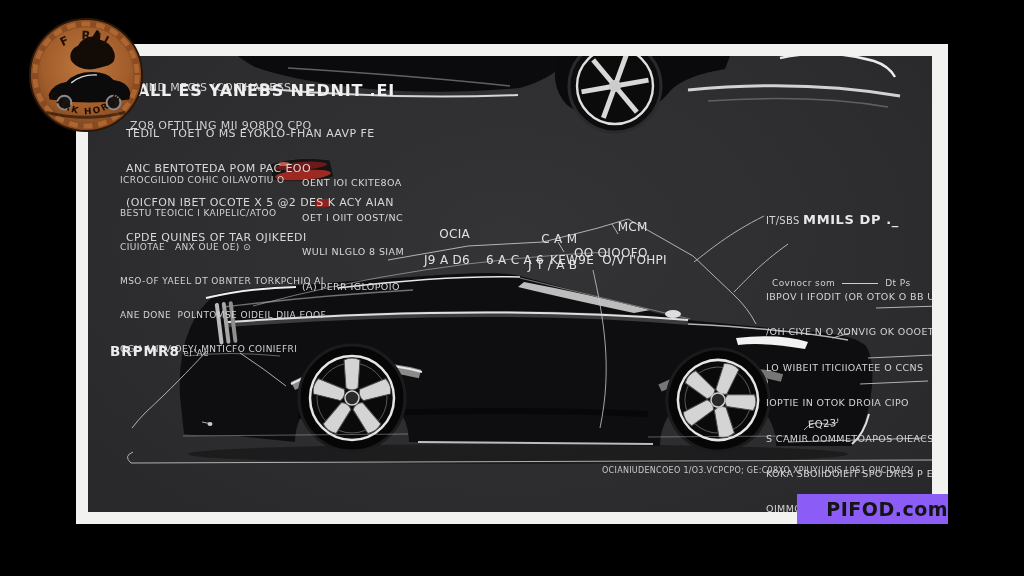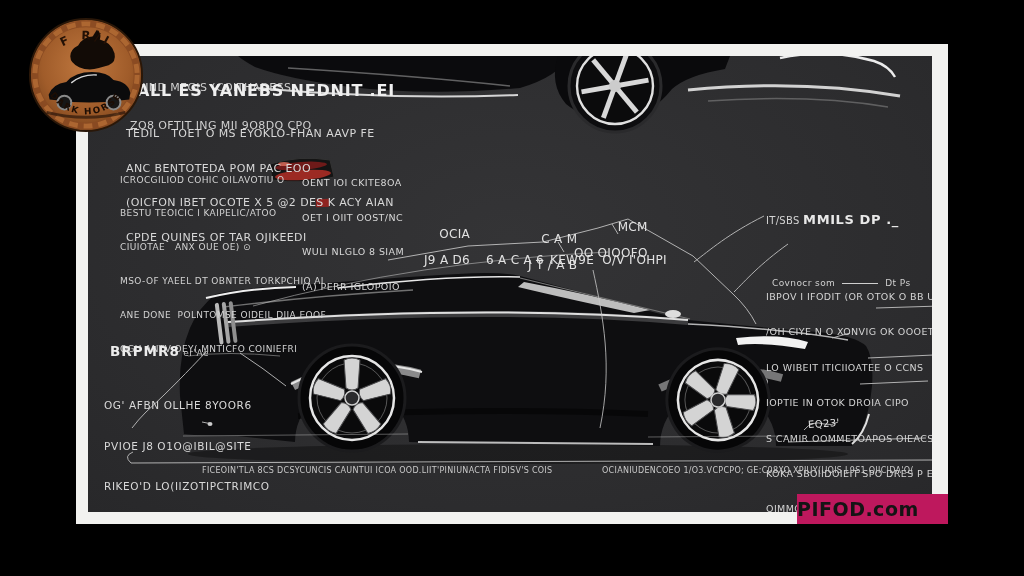--- a/index.html
+++ b/index.html
@@ -23,22 +23,22 @@
   .rt-sub .dash{display:inline-block;width:36px;border-top:1px solid #cfcfcf;margin:0 7px;}
   .car-lbl{position:absolute;color:#e2e2e2;font-size:12px;line-height:8.5px;letter-spacing:.3px;
            text-align:right;white-space:pre;}
   .lm-head{left:22px;top:288px;font-size:13.5px;font-weight:bold;color:#ececec;letter-spacing:1px;}
   .lm-head small{font-weight:normal;font-size:9px;color:#c7c7c7;letter-spacing:.5px;}
   .lm-body{left:16px;top:316px;font-size:10.5px;line-height:13.5px;color:#d9d9d9;letter-spacing:.6px;}
   .eq-lbl{left:720px;top:362px;font-size:10px;color:#e4e4e4;transform:rotate(-4deg);}
   .cap{font-size:8px;color:#c9c9c9;letter-spacing:.3px;top:410px;}
   .cap1{left:114px;} .cap2{left:468px;margin-left:46px;}
   .logo{position:absolute;left:27px;top:16px;width:118px;height:118px;}
-  .pifod{position:absolute;left:797px;top:494px;width:151px;height:30px;background:#be185d;
-         display:flex;align-items:center;justify-content:flex-start;font-weight:bold;font-size:19px;
+  .pifod{position:absolute;left:797px;top:494px;width:151px;height:30px;background:#8b5cf6;
+         display:flex;align-items:center;justify-content:flex-end;font-weight:bold;font-size:19px;
          color:#141414;letter-spacing:.5px;}
 </style>
 </head>
 <body>
 
 <div class="stage">
   <div class="frame"></div>
 
   <div class="canvas">
 
@@ -226,29 +226,23 @@
     <div class="car-lbl" style="left:486px;top:150px;">
       <div>MCM</div>
       <div>OO OIOOFO</div>
     </div>
     <div class="car-lbl" style="left:462px;top:183px;">
       <div>KEW9E  O/V I'OHPI</div>
     </div>
 
     <div class="txt lm-head"><span>BRPMR8</span><small> er'Ae</small></div>
 
-    <div class="txt lm-body">
-      <div>OG' AFBN OLLHE 8YOOR6</div>
-      <div>PVIOE J8 O1O@IBIL@SITE</div>
-      <div>RIKEO'D LO(IIZOTIPCTRIMCO</div>
-    </div>
 
     <div class="txt eq-lbl">EQ23'</div>
 
-    <div class="txt cap cap1">FICEOIN'TLA 8CS DCSYCUNCIS CAUNTUI ICOA OOD.LIIT'PINIUNACTA FIDISV'S COIS</div>
     <div class="txt cap cap2">OCIANIUDENCOEO 1/O3.VCPCPO; GE:C08XO XPIUY(UOIS L9S1 OIICIDA'O(</div>
   </div>
 
   <svg class="logo" viewBox="0 0 120 120">
     <defs>
       <radialGradient id="copperGrad" cx="50%" cy="42%" r="65%">
         <stop offset="0%" stop-color="#c0783f"></stop>
         <stop offset="60%" stop-color="#a05c2a"></stop>
         <stop offset="100%" stop-color="#6e3c18"></stop>
       </radialGradient>

